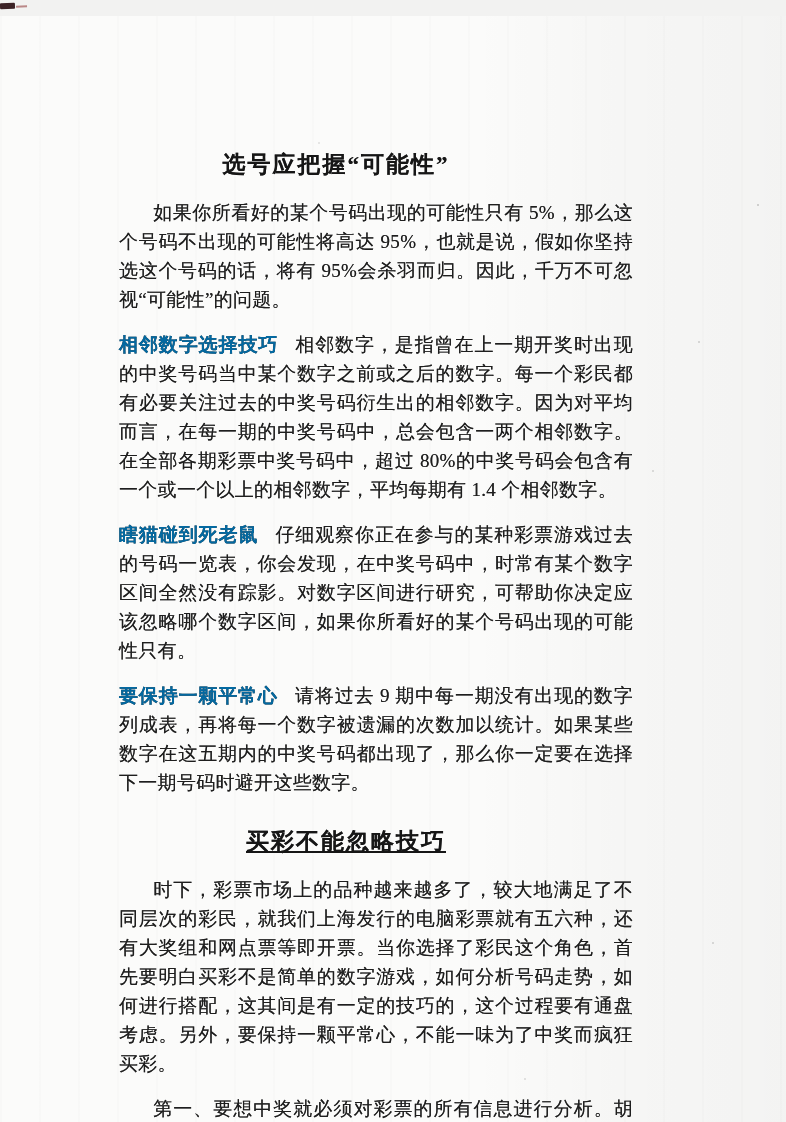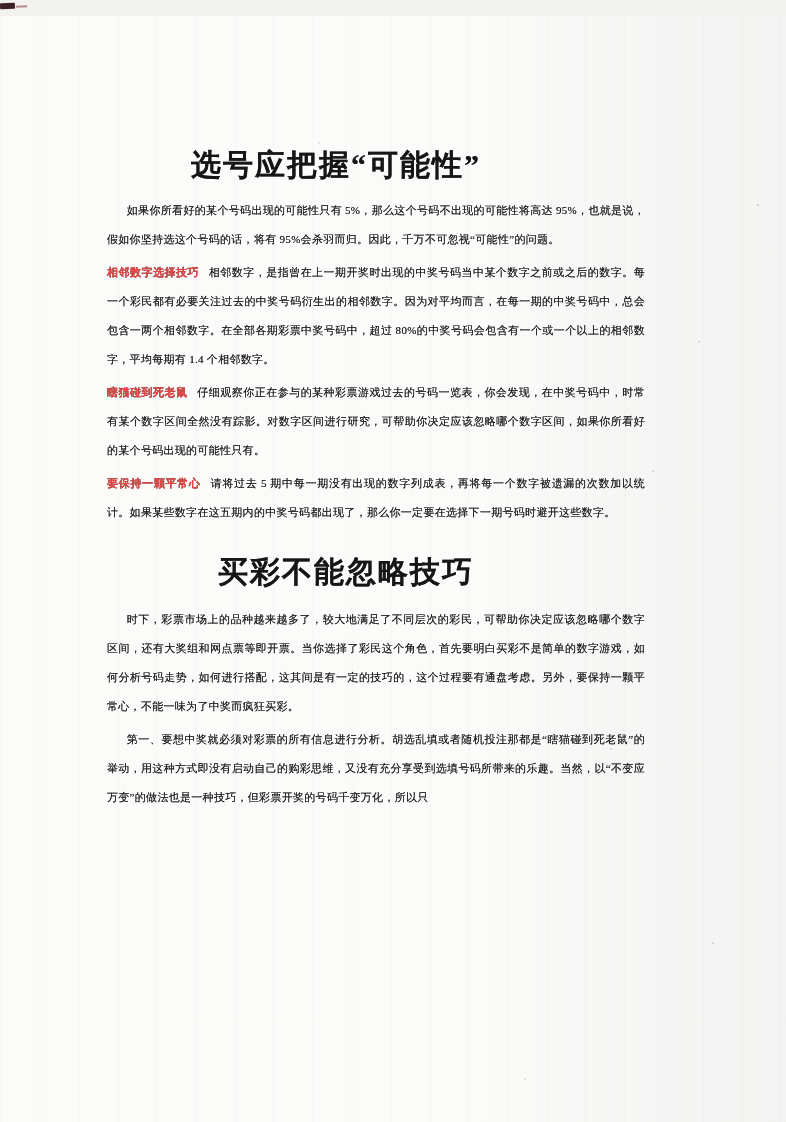--- a/index.html
+++ b/index.html
@@ -58,48 +58,48 @@
       698px 341px 0 rgba(110,110,110,0.30),
       652px 470px 0 rgba(120,120,120,0.30),
       712px 942px 0 rgba(100,100,100,0.28),
       524px 1078px 0 rgba(120,120,120,0.25),
       318px 142px 0 rgba(130,130,130,0.22),
       610px 748px 0 rgba(115,115,115,0.25);
   }
   .section-title {
     position: relative;
     margin: 0;
-    font-size: 30px;
+    font-size: 23px;
     font-weight: 700;
     line-height: 34px;
     text-align: center;
     letter-spacing: 2px;
     color: #161616;
     text-shadow: 0 0 0.5px rgba(25,25,25,0.8);
   }
   .title-1 { padding-top: 148px; transform: translateX(-40px); }
-  .title-2 { margin-top: 28px; transform: translateX(-30px); }
+  .title-2 { margin-top: 28px; transform: translateX(-30px); text-decoration: underline; }
   .body-block { margin-top: 14px; }
   .body-block-2 { margin-top: 16px; }
   .para {
     position: relative;
-    margin: 4px;
-    font-size: 11px;
+    margin: 16px;
+    font-size: 19px;
     line-height: 29px;
     text-align: justify;
     text-justify: inter-ideograph;
     letter-spacing: 0.3px;
     color: #1e1e1e;
     text-shadow: 0 0 0.5px rgba(30,30,30,0.75);
   }
   .para.indent { text-indent: 1.8em; }
   .lead {
     font-weight: 700;
     margin-right: 0.9em;
-    color: #ef4444;
+    color: #0369a1;
     text-shadow: 0 0 0.6px rgba(20,20,20,0.9);
   }
 </style>
 </head>
 <body>
 
 <main class="page">
 
   <div class="top-band"></div>
   <div class="corner-mark"></div>
@@ -109,27 +109,27 @@
     <h1 class="section-title title-1">选号应把握“可能性”</h1>
 
     <div class="body-block">
       <p class="para indent">如果你所看好的某个号码出现的可能性只有 5%，那么这个号码不出现的可能性将高达 95%，也就是说，假如你坚持选这个号码的话，将有 95%会杀羽而归。因此，千万不可忽视“可能性”的问题。</p>
 
 
       <p class="para"><span class="lead">相邻数字选择技巧</span><span>相邻数字，是指曾在上一期开奖时出现的中奖号码当中某个数字之前或之后的数字。每一个彩民都有必要关注过去的中奖号码衍生出的相邻数字。因为对平均而言，在每一期的中奖号码中，总会包含一两个相邻数字。在全部各期彩票中奖号码中，超过 80%的中奖号码会包含有一个或一个以上的相邻数字，平均每期有 1.4 个相邻数字。</span></p>
 
       <p class="para"><span class="lead">瞎猫碰到死老鼠</span><span>仔细观察你正在参与的某种彩票游戏过去的号码一览表，你会发现，在中奖号码中，时常有某个数字区间全然没有踪影。对数字区间进行研究，可帮助你决定应该忽略哪个数字区间，如果你所看好的某个号码出现的可能性只有。</span></p>
 
-      <p class="para"><span class="lead">要保持一颗平常心</span><span>请将过去 5 期中每一期没有出现的数字列成表，再将每一个数字被遗漏的次数加以统计。如果某些数字在这五期内的中奖号码都出现了，那么你一定要在选择下一期号码时避开这些数字。</span></p>
+      <p class="para"><span class="lead">要保持一颗平常心</span><span>请将过去 9 期中每一期没有出现的数字列成表，再将每一个数字被遗漏的次数加以统计。如果某些数字在这五期内的中奖号码都出现了，那么你一定要在选择下一期号码时避开这些数字。</span></p>
     </div>
   </section>
 
   <section>
     <h1 class="section-title title-2">买彩不能忽略技巧</h1>
 
     <div class="body-block body-block-2">
-      <p class="para indent">时下，彩票市场上的品种越来越多了，较大地满足了不同层次的彩民，可帮助你决定应该忽略哪个数字区间，还有大奖组和网点票等即开票。当你选择了彩民这个角色，首先要明白买彩不是简单的数字游戏，如何分析号码走势，如何进行搭配，这其间是有一定的技巧的，这个过程要有通盘考虑。另外，要保持一颗平常心，不能一味为了中奖而疯狂买彩。</p>
+      <p class="para indent">时下，彩票市场上的品种越来越多了，较大地满足了不同层次的彩民，就我们上海发行的电脑彩票就有五六种，还有大奖组和网点票等即开票。当你选择了彩民这个角色，首先要明白买彩不是简单的数字游戏，如何分析号码走势，如何进行搭配，这其间是有一定的技巧的，这个过程要有通盘考虑。另外，要保持一颗平常心，不能一味为了中奖而疯狂买彩。</p>
 
       <p class="para indent">第一、要想中奖就必须对彩票的所有信息进行分析。胡选乱填或者随机投注那都是“瞎猫碰到死老鼠”的举动，用这种方式即没有启动自己的购彩思维，又没有充分享受到选填号码所带来的乐趣。当然，以“不变应万变”的做法也是一种技巧，但彩票开奖的号码千变万化，所以只</p>
     </div>
   </section>
 
 </main>
 
 </body></html>

